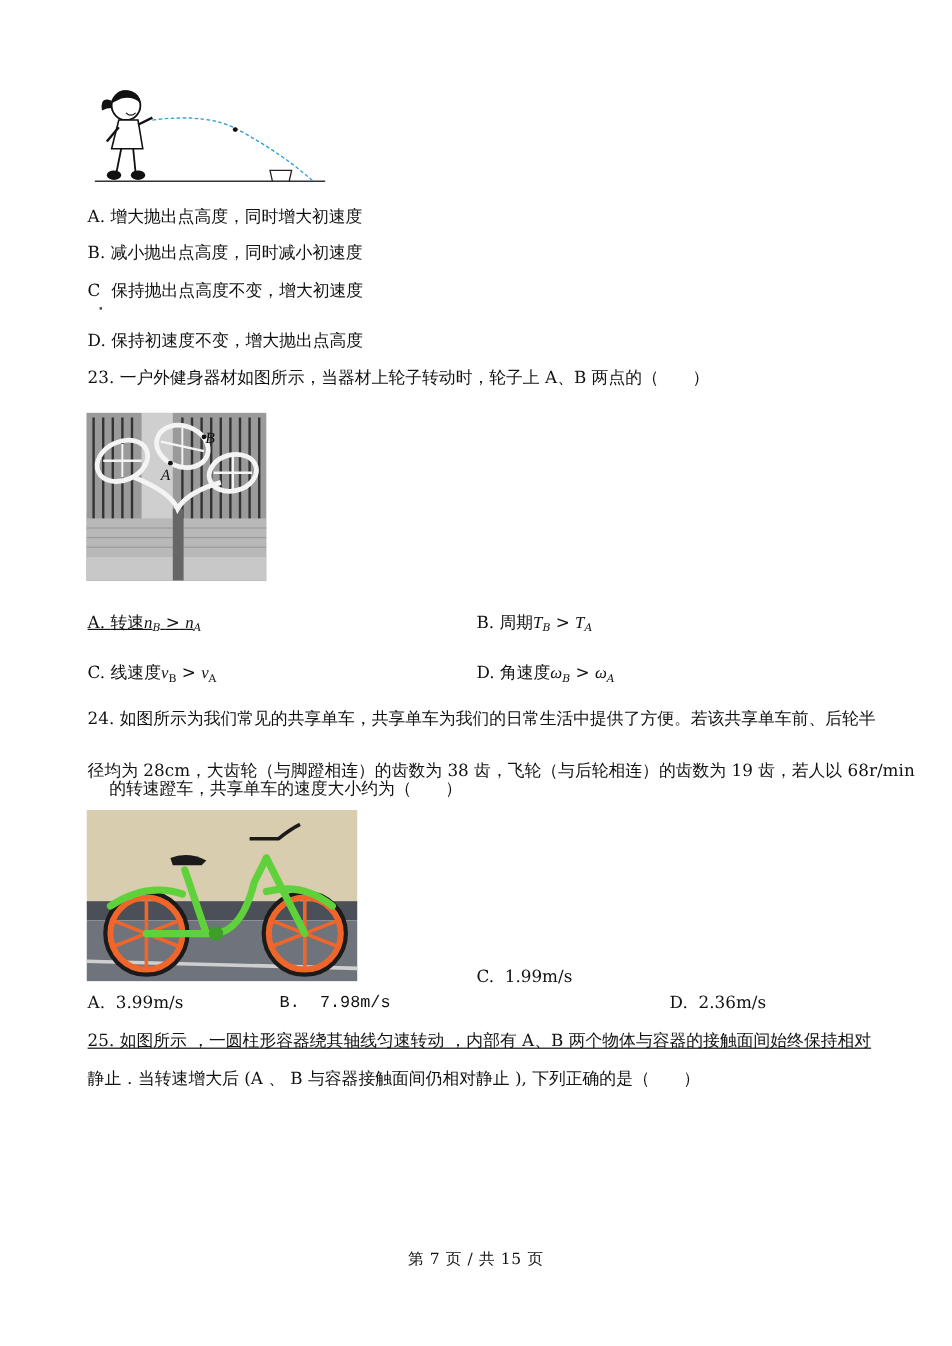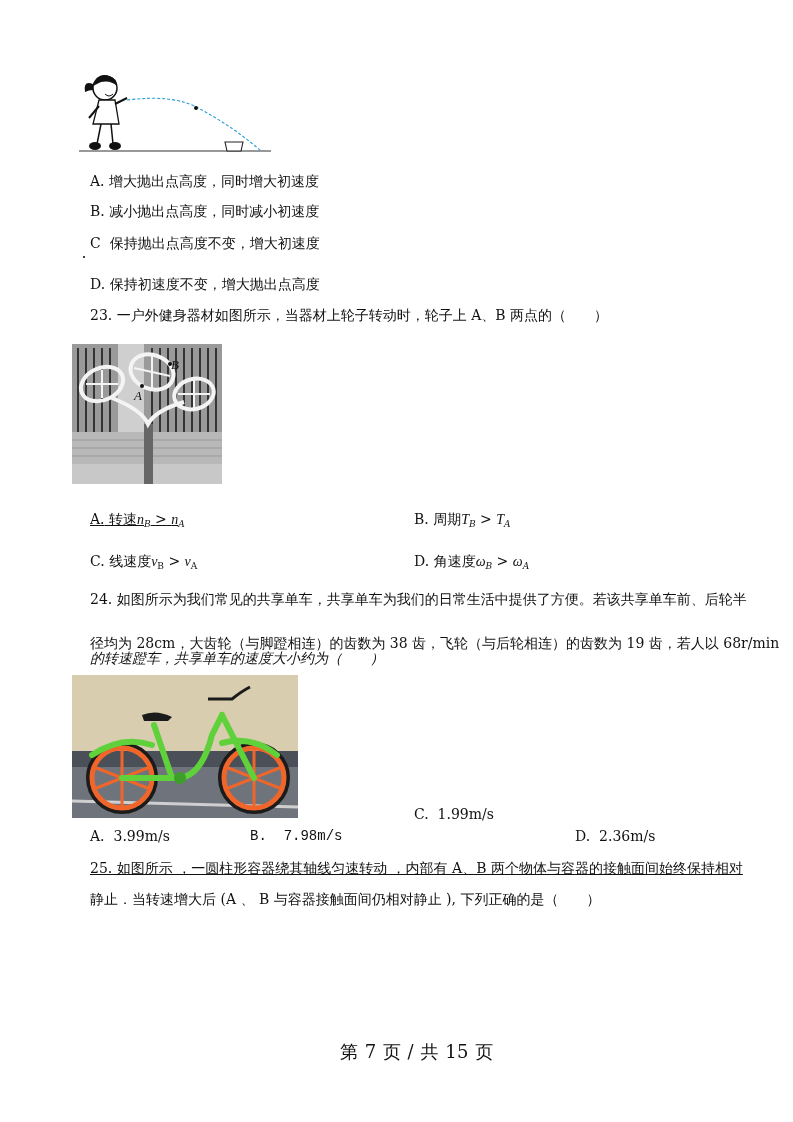--- a/index.html
+++ b/index.html
@@ -2,26 +2,26 @@
 <html><head>
   <meta charset="utf-8">
   <style>
     html, body { margin: 0; padding: 0; background: #ffffff; }
     body {
       width: 793px; height: 1122px; position: relative; overflow: hidden;
       font-family: "DejaVu Serif", "Liberation Serif", serif;
       color: #111; font-size: 14px;
     }
     .abs { position: absolute; white-space: nowrap; }
-    .line { font-size: 14px; line-height: 20px; margin-left: 17px; }
+    .line { font-size: 14px; line-height: 20px; }
     .math { font-family: "Liberation Serif", "DejaVu Serif", serif; font-style: italic; }
     .sub { font-size: 9px; vertical-align: -3px; font-style: italic; }
     .subup { font-size: 9px; vertical-align: -3px; font-style: normal; }
     .fig { position: absolute; overflow: hidden; }
-    .footer { font-size: 18px; letter-spacing: 0.5px; }
+    .footer { font-size: 13px; letter-spacing: 0.5px; }
   </style>
 </head>
 <body>
 
 <div class="fig" style="left:75px; top:66px; width:200px; height:90px;">
   <svg width="200" height="90" viewBox="0 0 200 90">
 
     <line x1="4" y1="85" x2="196" y2="85" stroke="#333" stroke-width="1.2"></line>
 
     <circle cx="30" cy="22" r="12" fill="#fff" stroke="#111" stroke-width="1.5"></circle>
@@ -131,21 +131,21 @@
   <span class="math">v</span><span class="subup">A</span>
 </div>
 <div class="abs line" style="left:397px; top:551px;">
   <span>D.</span>&nbsp;<span>角速度</span><span class="math">ω</span><span class="sub">B</span>
   <span>&gt;</span>
   <span class="math">ω</span><span class="sub">A</span>
 </div>
 
 <div class="abs line" style="left:73px; top:589px;">24. 如图所示为我们常见的共享单车，共享单车为我们的日常生活中提供了方便。若该共享单车前、后轮半</div>
 <div class="abs line" style="left:73px; top:633px;">径均为 28cm，大齿轮（与脚蹬相连）的齿数为 38 齿，飞轮（与后轮相连）的齿数为 19 齿，若人以 68r/min</div>
-<div class="abs line" style="left:73px; top:648px;font-style:italic;">的转速蹬车，共享单车的速度大小约为（　　）</div>
+<div class="abs line" style="left:91px; top:648px;">的转速蹬车，共享单车的速度大小约为（　　）</div>
 
 <div class="fig" style="left:72px; top:675px; width:226px; height:143px;">
   <svg width="226" height="143" viewBox="0 0 226 143">
     <rect x="0" y="0" width="226" height="80" fill="#d9cdb0"></rect>
     <rect x="0" y="76" width="226" height="16" fill="#4a4f58"></rect>
     <rect x="0" y="92" width="226" height="51" fill="#6f747c"></rect>
     <line x1="0" y1="126" x2="226" y2="132" stroke="#cfcfcf" stroke-width="3"></line>
 
     <circle cx="50" cy="103" r="34" fill="none" stroke="#1b1b1b" stroke-width="4"></circle>
     <circle cx="50" cy="103" r="30" fill="none" stroke="#f0662a" stroke-width="5"></circle>

